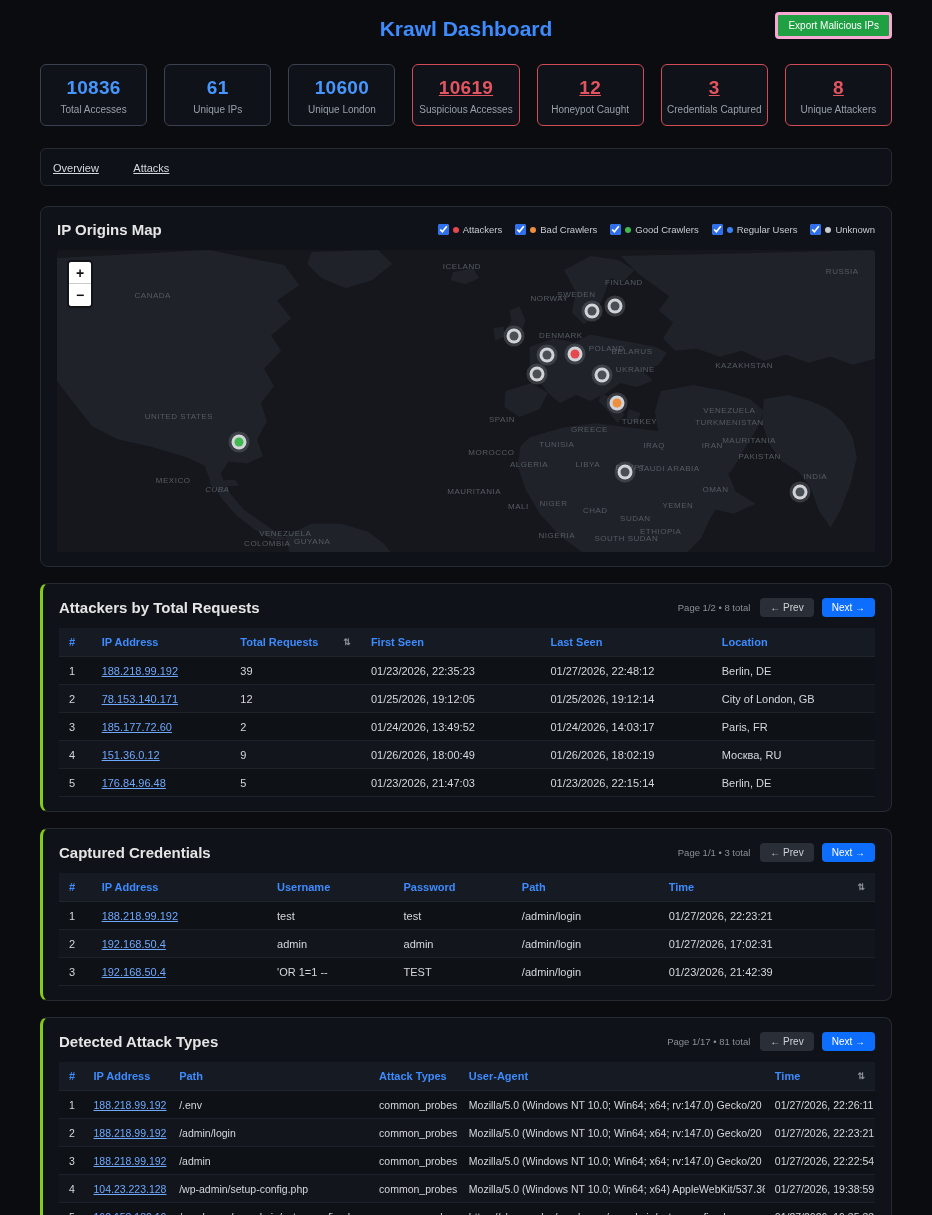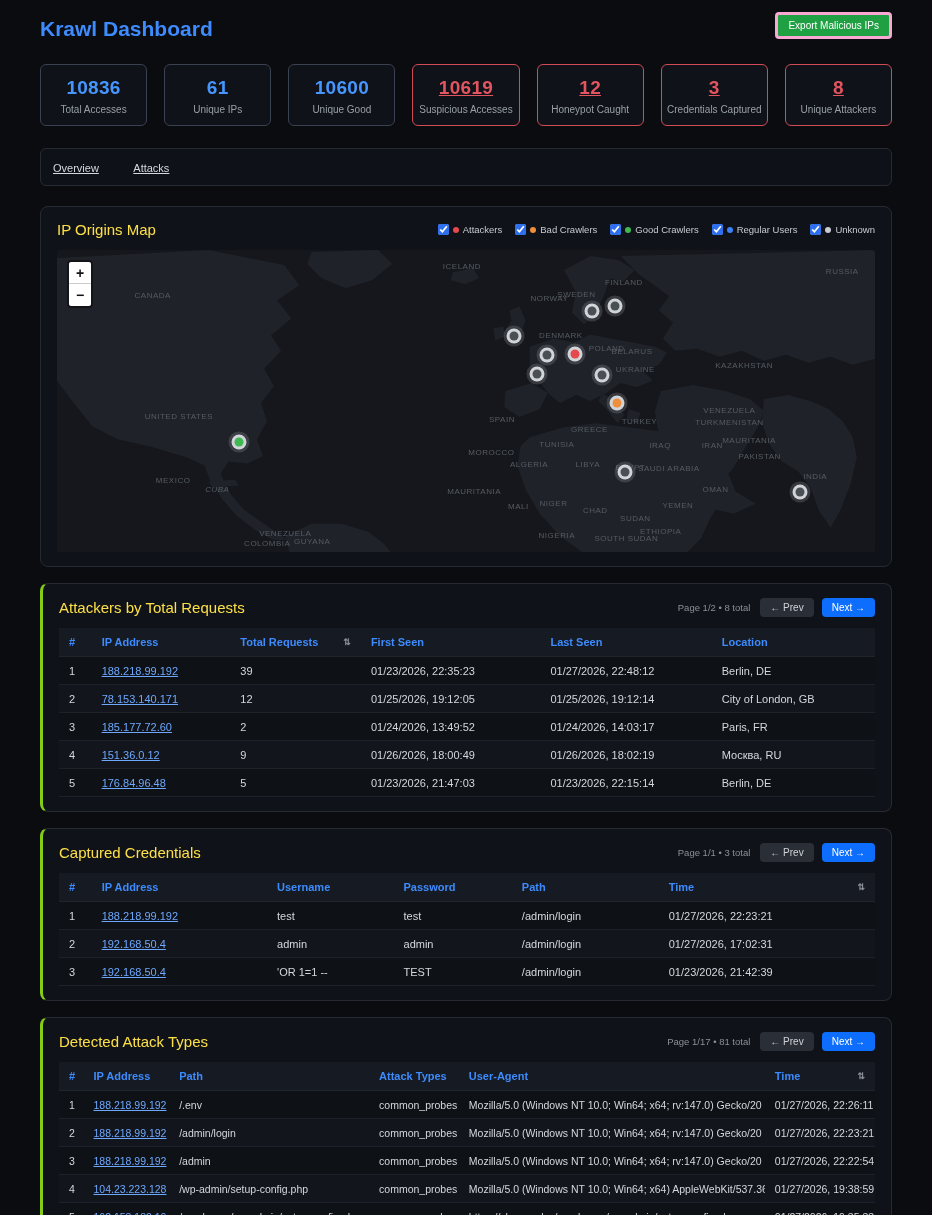--- a/index.html
+++ b/index.html
@@ -1,41 +1,41 @@
 <!DOCTYPE html>
 <html><head>
 <meta charset="utf-8">
 <style>
   * { box-sizing: border-box; margin: 0; padding: 0; }
   html,body { background:#0a0c10; }
   body { width:932px; font-family:"Liberation Sans", sans-serif; color:#dfe2e6; }
   .page { padding:8px 40px 24px; }
 
   
-  .header { position:relative; height:42px; display:flex; align-items:center; }
+  .header { position:relative; height:42px; display:flex; align-items:center; justify-content:center; }
   .title { color:#3d8bfd; font-size:21px; font-weight:bold; }
   .export-btn { position:absolute; right:0; top:4px; background:#1ea043; border:3px solid #f9a8d4;
     color:#ffffff; font-family:inherit; font-size:10px; padding:5px 10px; border-radius:4px; cursor:pointer; }
 
   
   .stats { display:flex; gap:17px; margin:14px 0 22px; }
   .stat { flex:1; background:#0f1218; border:1px solid #3a4150; border-radius:6px; padding:12px 4px 10px; text-align:center; }
   .stat.danger { border-color:#d24b57; }
   .stat .v { font-size:19px; font-weight:bold; color:#4596ff; letter-spacing:.3px; }
   .stat.danger .v { color:#e25560;text-decoration:underline; }
   .stat .l { font-size:10px; color:#98a0a8; margin-top:5px; }
 
   
   .tabs { border:1px solid #262b33; background:#0e1117; border-radius:6px; padding:9px 12px; margin-bottom:20px; }
   .tabs a { color:#d5d8dc; font-size:11px; text-decoration:underline; margin-right:30px; }
 
   
   .panel { background:#0f1218; border:1px solid #262b33; border-radius:8px; padding:14px 16px; margin-bottom:16px; }
   .panel.table-panel { border-left:3px solid #84cc16; }
-  h2 { color:#fde047; font-size:15px; font-weight:normal; }
+  h2 { color:#e5e5e5; font-size:15px; font-weight:bold; }
 
   
   .map-head { display:flex; align-items:center; justify-content:space-between; }
   .legend { display:flex; gap:13px; align-items:center; }
   .legend-item { display:flex; gap:4px; align-items:center; font-size:9.5px; color:#c7cbd0; cursor:pointer; white-space:nowrap; }
   .legend-item input { width:11px; height:11px; accent-color:#2f6fed; }
   .dot { width:6px; height:6px; border-radius:50%; display:inline-block; }
   .map { position:relative; height:302px; background:#15171c; margin-top:12px; border-radius:3px; overflow:hidden; cursor:grab; }
   .map svg { position:absolute; inset:0; width:100%; height:100%; }
   .map-label { position:absolute; transform:translate(-50%,-50%); font-size:8px; color:#565c64;
@@ -90,21 +90,21 @@
     <div class="stat">
       <div class="v">10836</div>
       <div class="l">Total Accesses</div>
     </div>
     <div class="stat">
       <div class="v">61</div>
       <div class="l">Unique IPs</div>
     </div>
     <div class="stat">
       <div class="v">10600</div>
-      <div class="l">Unique Good</div>
+      <div class="l">Unique London</div>
     </div>
     <div class="stat danger">
       <div class="v">10619</div>
       <div class="l">Suspicious Accesses</div>
     </div>
     <div class="stat danger">
       <div class="v">12</div>
       <div class="l">Honeypot Caught</div>
     </div>
     <div class="stat danger">
@@ -194,21 +194,21 @@
         <span class="map-label" style="left: 54.4%; top: 56%;">SPAIN</span>
         <span class="map-label" style="left: 65.1%; top: 59.3%;">GREECE</span>
         <span class="map-label" style="left: 71.2%; top: 56.7%;">TURKEY</span>
         <span class="map-label" style="left: 82.2%; top: 53%;">VENEZUELA</span>
         <span class="map-label" style="left: 82.2%; top: 57%;">TURKMENISTAN</span>
         <span class="map-label" style="left: 61.1%; top: 64.3%;">TUNISIA</span>
         <span class="map-label" style="left: 53.1%; top: 67%;">MOROCCO</span>
         <span class="map-label" style="left: 57.7%; top: 71%;">ALGERIA</span>
         <span class="map-label" style="left: 64.9%; top: 71%;">LIBYA</span>
         <span class="map-label" style="left: 70.1%; top: 72%;">EGYPT</span>
-        <span class="map-label" style="left: 73%; top: 64.7%; margin-left: 6px;">IRAQ</span>
+        <span class="map-label" style="left: 73%; top: 64.7%;">IRAQ</span>
         <span class="map-label" style="left: 80.1%; top: 64.7%;">IRAN</span>
         <span class="map-label" style="left: 84.6%; top: 63%;">MAURITANIA</span>
         <span class="map-label" style="left: 85.9%; top: 68.3%;">PAKISTAN</span>
         <span class="map-label" style="left: 92.7%; top: 74.7%;">INDIA</span>
         <span class="map-label" style="left: 74.8%; top: 72.3%;">SAUDI ARABIA</span>
         <span class="map-label" style="left: 14.2%; top: 76%;">MEXICO</span>
         <span class="map-label" style="left: 19.6%; top: 79.3%; font-style: italic;">CUBA</span>
         <span class="map-label" style="left: 51%; top: 79.7%;">MAURITANIA</span>
         <span class="map-label" style="left: 56.4%; top: 84.7%;">MALI</span>
         <span class="map-label" style="left: 60.7%; top: 83.7%;">NIGER</span>

